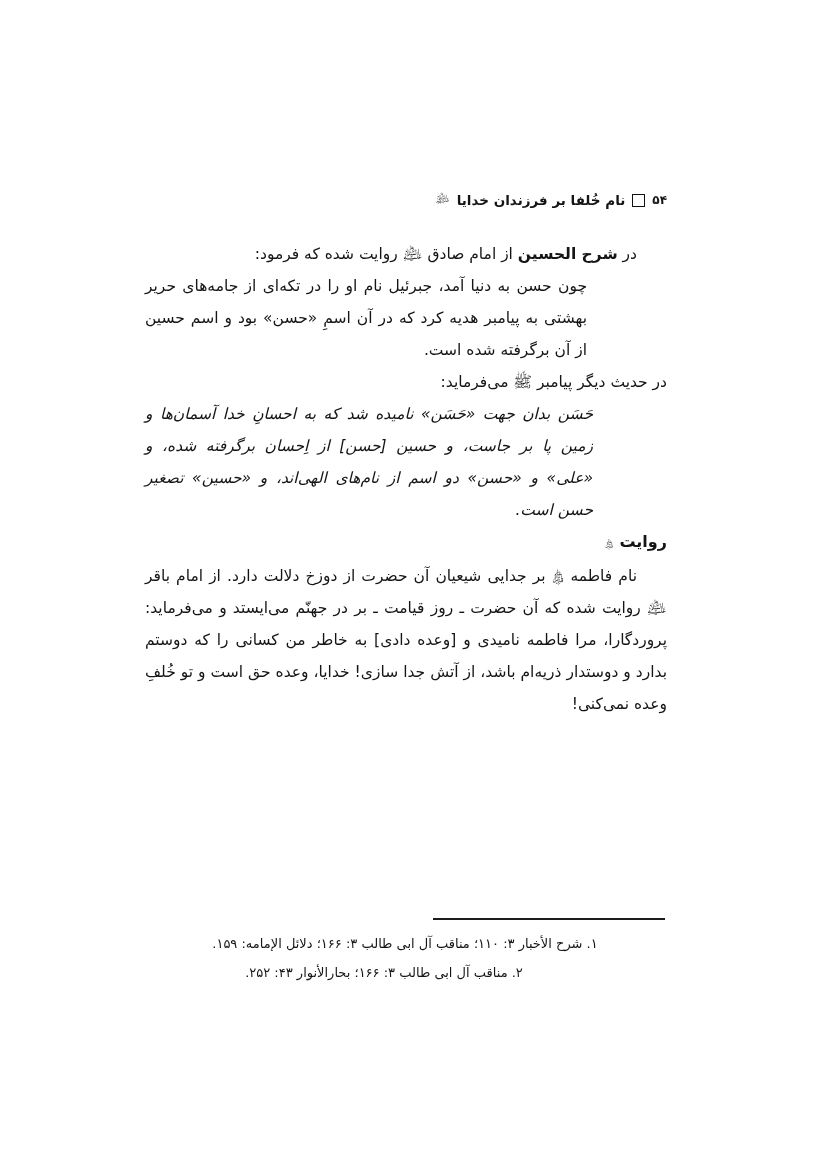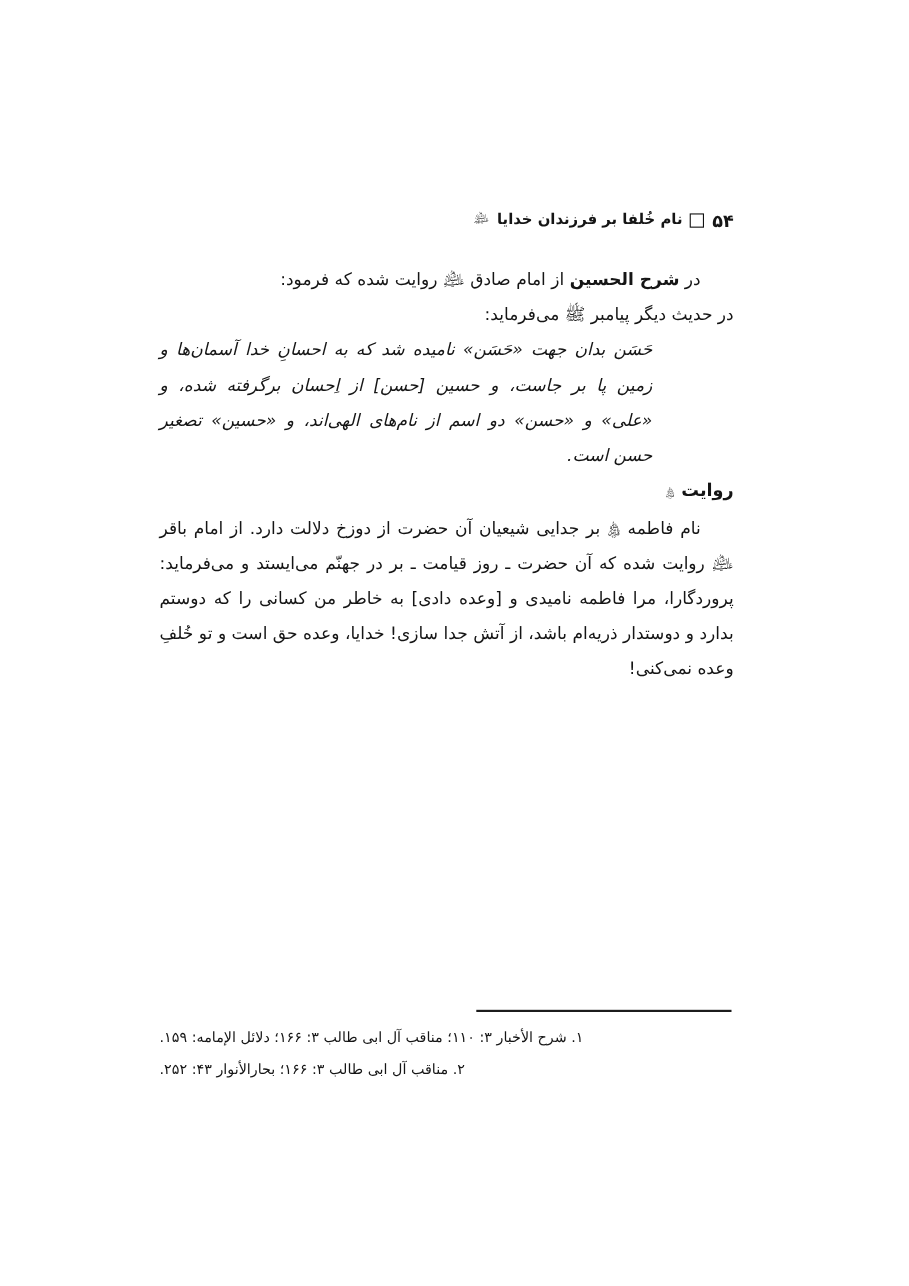--- a/index.html
+++ b/index.html
@@ -20,21 +20,21 @@
     direction:rtl;
   }
   
   .runhead{
     display:flex;
     align-items:center;
     gap:7px;
     height:24px;
     font-weight:bold;
   }
-  .pnum{font-size:16px;letter-spacing:1px;text-align:right;}
+  .pnum{font-size:12px;letter-spacing:1px;text-align:right;}
   .sq{
     width:11px;height:11px;
     border:1.6px solid #111;
     display:inline-block;
     flex:0 0 auto;
     margin-top:1px;
   }
   .btitle{font-size:13.5px;}
   .stamp{
     font-size:11px;
@@ -80,21 +80,21 @@
   .rule{
     width:232px;
     height:2px;
     background:#1c1c1c;
     margin-bottom:9px;
   }
   .fn{
     margin:0;
     font-size:13px;
     line-height:29px;
-    text-align:left;
+    text-align:center;
   }
   .fn2{padding-right:42px;}
 </style>
 </head>
 <body>
 
 <div class="page">
 
   <div class="content">
 
@@ -103,20 +103,21 @@
       <span class="sq"></span>
       <span class="btitle">نام خُلفا بر فرزندان خدایا</span>
       <span class="stamp">﵈</span>
     </div>
 
     <div class="bodytext">
 
       <p class="indent1 first"><span>در </span><b>شرح الحسين</b><span> از امام صادق ﵇ روایت شده که فرمود:</span></p>
 
       <div class="quote">
+        <p>چون حسن به دنیا آمد، جبرئیل نام او را در تکه‌ای از جامه‌های حریر بهشتی به پیامبر هدیه کرد که در آن اسمِ «حسن» بود و اسم حسین از آن برگرفته شده است.</p>
       </div>
 
       <p>در حدیث دیگر پیامبر ﷺ می‌فرماید:</p>
 
 
       <p class="trans">حَسَن بدان جهت «حَسَن» نامیده شد که به احسانِ خدا آسمان‌ها و زمین پا بر جاست، و حسین [حسن] از اِحسان برگرفته شده، و «علی» و «حسن» دو اسم از نام‌های الهی‌اند، و «حسین» تصغیر حسن است.</p>
 
       <h3 class="sect"><span>روایت</span> <span class="stamp">﵋</span></h3>
 
       <p class="indent1">نام فاطمه ﵋ بر جدایی شیعیان آن حضرت از دوزخ دلالت دارد. از امام باقر ﵇ روایت شده که آن حضرت ـ روز قیامت ـ بر در جهنّم می‌ایستد و می‌فرماید: پروردگارا، مرا فاطمه نامیدی و [وعده دادی] به خاطر من کسانی را که دوستم بدارد و دوستدار ذریه‌ام باشد، از آتش جدا سازی! خدایا، وعده حق است و تو خُلفِ وعده نمی‌کنی!</p>

